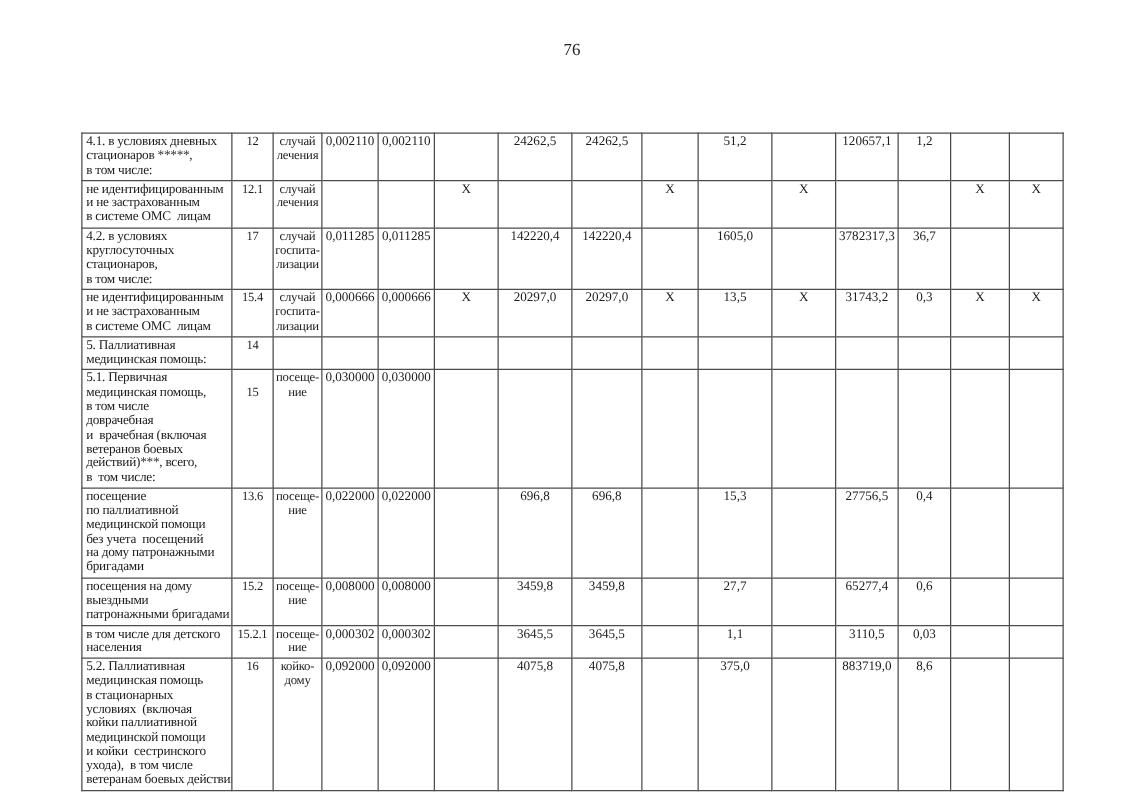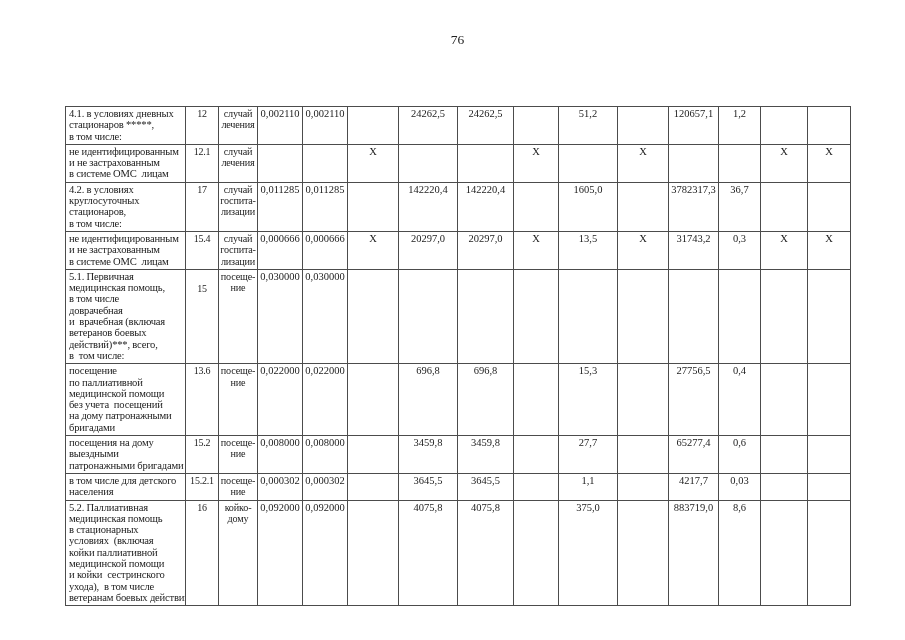--- a/index.html
+++ b/index.html
@@ -166,20 +166,38 @@
           <td class="val-cell">20297,0</td>
           <td class="val-cell">X</td>
           <td class="val-cell">13,5</td>
           <td class="val-cell">X</td>
           <td class="val-cell">31743,2</td>
           <td class="val-cell">0,3</td>
           <td class="val-cell">X</td>
           <td class="val-cell">X</td>
         </tr>
         <tr>
+          <td class="name-cell">5. Паллиативная
+медицинская помощь:</td>
+          <td class="num-cell">14</td>
+          <td class="unit-cell"></td>
+          <td class="val-cell"></td>
+          <td class="val-cell"></td>
+          <td class="val-cell"></td>
+          <td class="val-cell"></td>
+          <td class="val-cell"></td>
+          <td class="val-cell"></td>
+          <td class="val-cell"></td>
+          <td class="val-cell"></td>
+          <td class="val-cell"></td>
+          <td class="val-cell"></td>
+          <td class="val-cell"></td>
+          <td class="val-cell"></td>
+        </tr>
+        <tr>
           <td class="name-cell">5.1. Первичная
 медицинская помощь,
 в том числе
 доврачебная
 и  врачебная (включая
 ветеранов боевых
 действий)***, всего,
 в  том числе:</td>
           <td class="num-cell num-offset">15</td>
           <td class="unit-cell">посеще-
@@ -247,21 +265,21 @@
           <td class="unit-cell">посеще-
 ние</td>
           <td class="val-cell">0,000302</td>
           <td class="val-cell">0,000302</td>
           <td class="val-cell"></td>
           <td class="val-cell">3645,5</td>
           <td class="val-cell">3645,5</td>
           <td class="val-cell"></td>
           <td class="val-cell">1,1</td>
           <td class="val-cell"></td>
-          <td class="val-cell">4217,7</td>
+          <td class="val-cell">3110,5</td>
           <td class="val-cell">0,03</td>
           <td class="val-cell"></td>
           <td class="val-cell"></td>
         </tr>
         <tr>
           <td class="name-cell">5.2. Паллиативная
 медицинская помощь
 в стационарных
 условиях  (включая
 койки паллиативной

